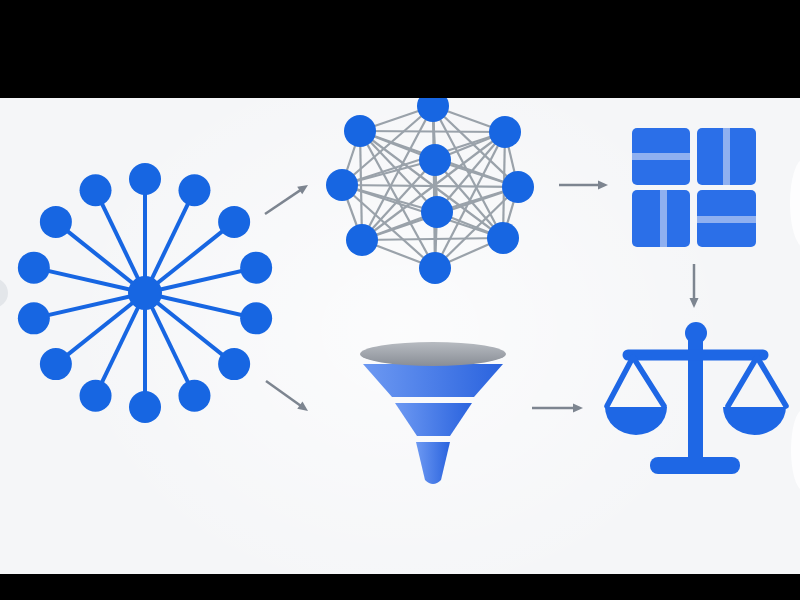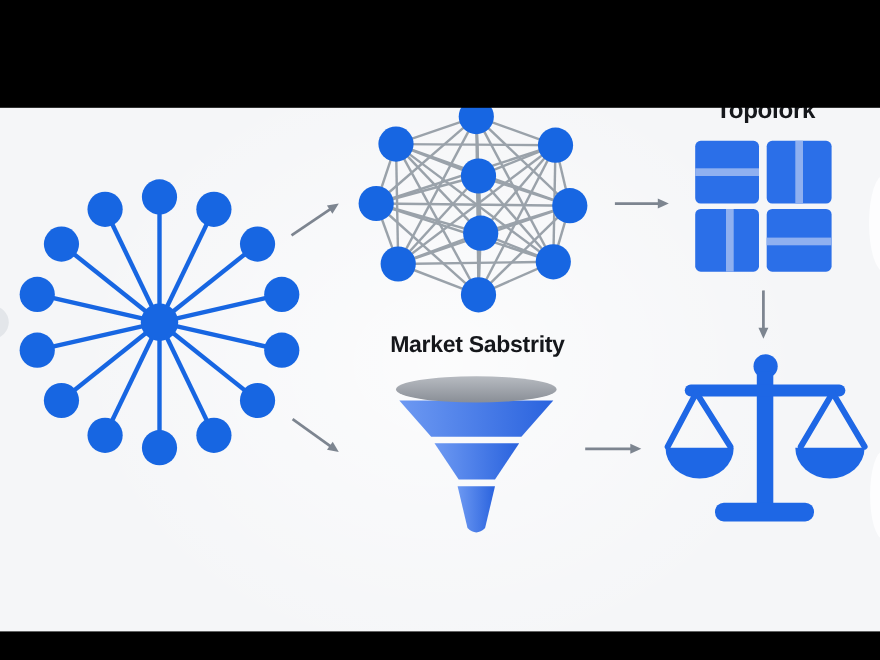--- a/index.html
+++ b/index.html
@@ -185,18 +185,16 @@
       <rect x="650" y="457" width="90" height="17" rx="8" stroke="none"></rect>
     </g>
 
     <g>
       <circle cx="-7" cy="293" r="15" fill="#e3e6ea"></circle>
       <ellipse cx="804" cy="203" rx="14" ry="44" fill="#fdfdfe"></ellipse>
       <ellipse cx="803" cy="450" rx="12" ry="40" fill="#fdfdfe"></ellipse>
     </g>
   </svg>
 
-  <div class="title" id="grid-title">Topolork</div>
-  <div class="title" id="funnel-title">Market Sabstrity</div>
 
   <div class="letterbox" id="bar-top"></div>
   <div class="letterbox" id="bar-bottom"></div>
 </div>
 
 </body></html>

